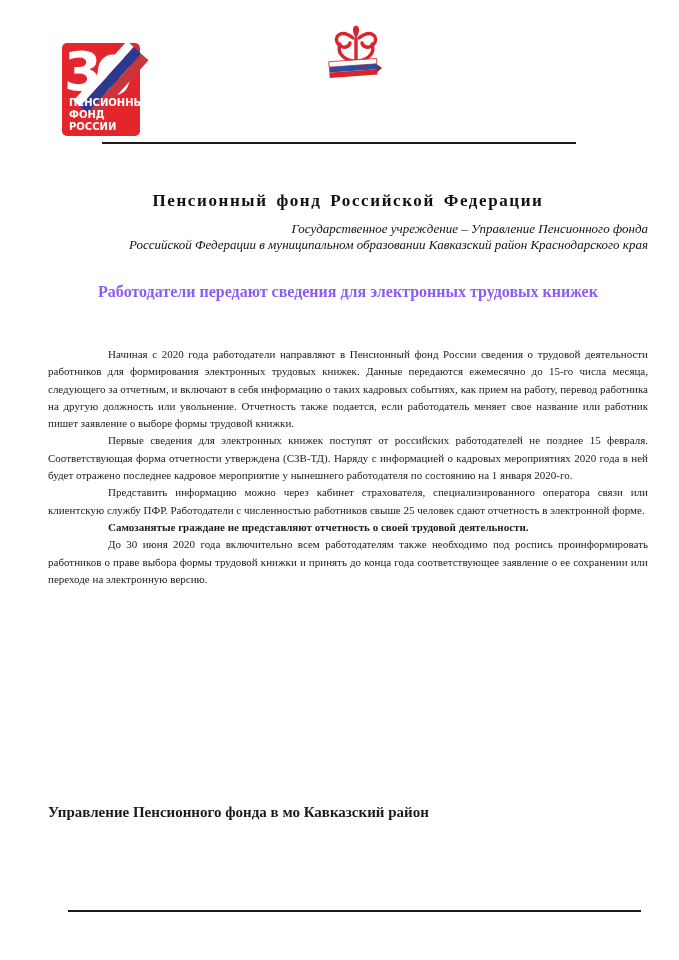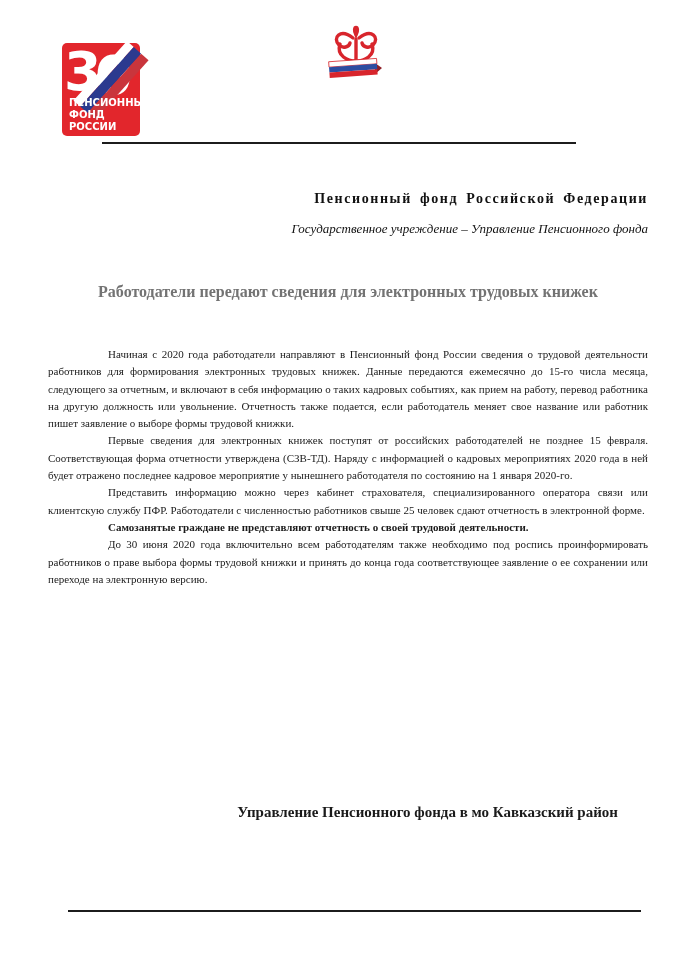--- a/index.html
+++ b/index.html
@@ -13,38 +13,38 @@
   .emblem { position:absolute; left:326px; top:22px; width:60px; height:56px; }
 
   
   .rule { position:absolute; background:#1c1c1c; height:2px; }
   .rule-top    { left:102px; top:142px; width:474px; }
   .rule-bottom { left:68px;  top:910px; width:573px; }
 
   
   .content-col { position:absolute; left:48px; width:600px; }
   .org-title {
-    top:191px; text-align:right; font-weight:bold; font-size:14px;
+    top:191px; text-align:center; font-weight:bold; font-size:17px;
     letter-spacing:1.6px; word-spacing:3px; color:#111;
   }
   .org-subtitle {
     top:221px; text-align:right; font-style:italic; font-size:13px;
     line-height:16px; color:#111;
   }
 
   
   .article-title {
     top:281px; text-align:center; font-weight:bold; font-size:16px;
-    line-height:21px; color:#737373;
+    line-height:21px; color:#8b5cf6;
   }
   .article-body { top:346px; font-size:11px; line-height:17.3px; text-align:justify; }
   .article-body p { margin:0; text-indent:60px; }
   .article-body p.bold { font-weight:bold; }
   .signature {
-    top:804px; font-weight:bold; font-size:15px; text-align:right;
+    top:804px; font-weight:bold; font-size:15px; text-align:left;
     padding-right:30px; box-sizing:border-box;
   }
 
   
   svg { display:block; }
 </style>
 </head>
 <body>
 
 <div class="page">
@@ -86,20 +86,21 @@
     </svg>
   </div>
 
   <div class="rule rule-top"></div>
   <div class="rule rule-bottom"></div>
 
   <div class="content-col org-title">Пенсионный фонд Российской Федерации</div>
 
   <div class="content-col org-subtitle">
     <div>Государственное учреждение – Управление  Пенсионного фонда</div>
+    <div>Российской Федерации в муниципальном образовании Кавказский район Краснодарского края</div>
   </div>
 
   <div class="content-col article-title">
     <div>Работодатели передают сведения для электронных трудовых книжек</div>
   </div>
 
   <div class="content-col article-body">
     <p>Начиная с 2020 года работодатели направляют в Пенсионный фонд России сведения о трудовой деятельности работников для формирования электронных трудовых книжек. Данные передаются ежемесячно до 15-го числа месяца, следующего за отчетным, и включают в себя информацию о таких кадровых событиях, как прием на работу, перевод работника на другую должность или увольнение. Отчетность также подается, если работодатель меняет свое название или работник пишет заявление о выборе формы трудовой книжки.</p>
     <p>Первые сведения для электронных книжек поступят от российских работодателей не позднее 15 февраля. Соответствующая форма отчетности утверждена (СЗВ-ТД). Наряду с информацией о кадровых мероприятиях 2020 года в ней будет отражено последнее кадровое мероприятие у нынешнего работодателя по состоянию на 1 января 2020-го.</p>
     <p>Представить информацию можно через кабинет страхователя, специализированного оператора связи или клиентскую службу ПФР. Работодатели с численностью работников свыше 25 человек сдают отчетность в электронной форме.</p>

